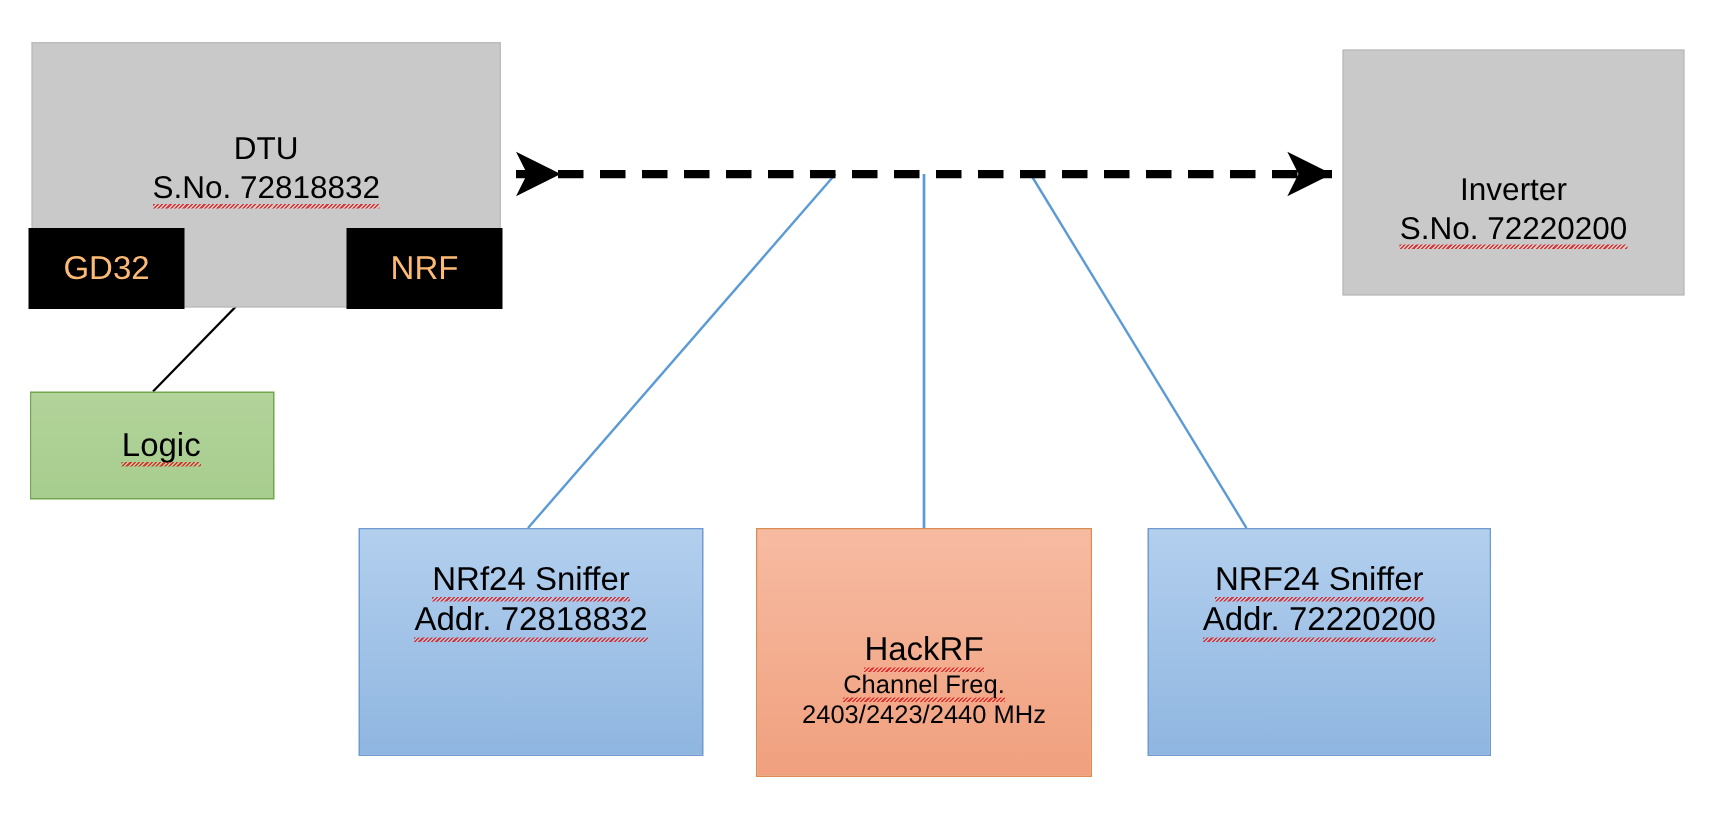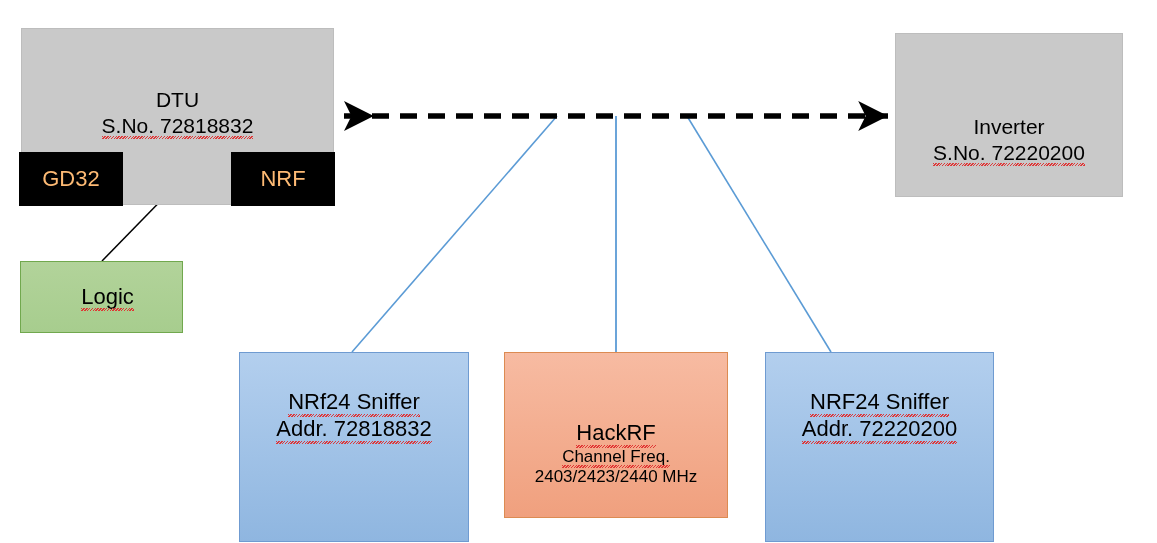--- a/index.html
+++ b/index.html
@@ -91,25 +91,25 @@
     height: 72px;
     background: linear-gradient(180deg, #b2d39a 0%, #a7cd8e 100%);
     border: 1px solid #71a84e;
     font-size: 22px;
     padding-left: 12px;
   }
 
   
   .node-blue {
     top: 352px;
-    height: 190px;
+    height: 152px;
     background: linear-gradient(180deg, #b3cfee 0%, #8fb6e0 100%);
     border: 1px solid #6f9bd1;
     justify-content: flex-start;
-    padding-top: 36px;
+    padding-top: 20px;
   }
   .node-blue .line1,
   .node-blue .line2 { font-size: 22px; }
   .node-sniffer-left  { left: 239px; width: 230px; }
   .node-sniffer-right { left: 765px; width: 229px; }
 
   
   .node-hackrf {
     left: 504px;
     top: 352px;

